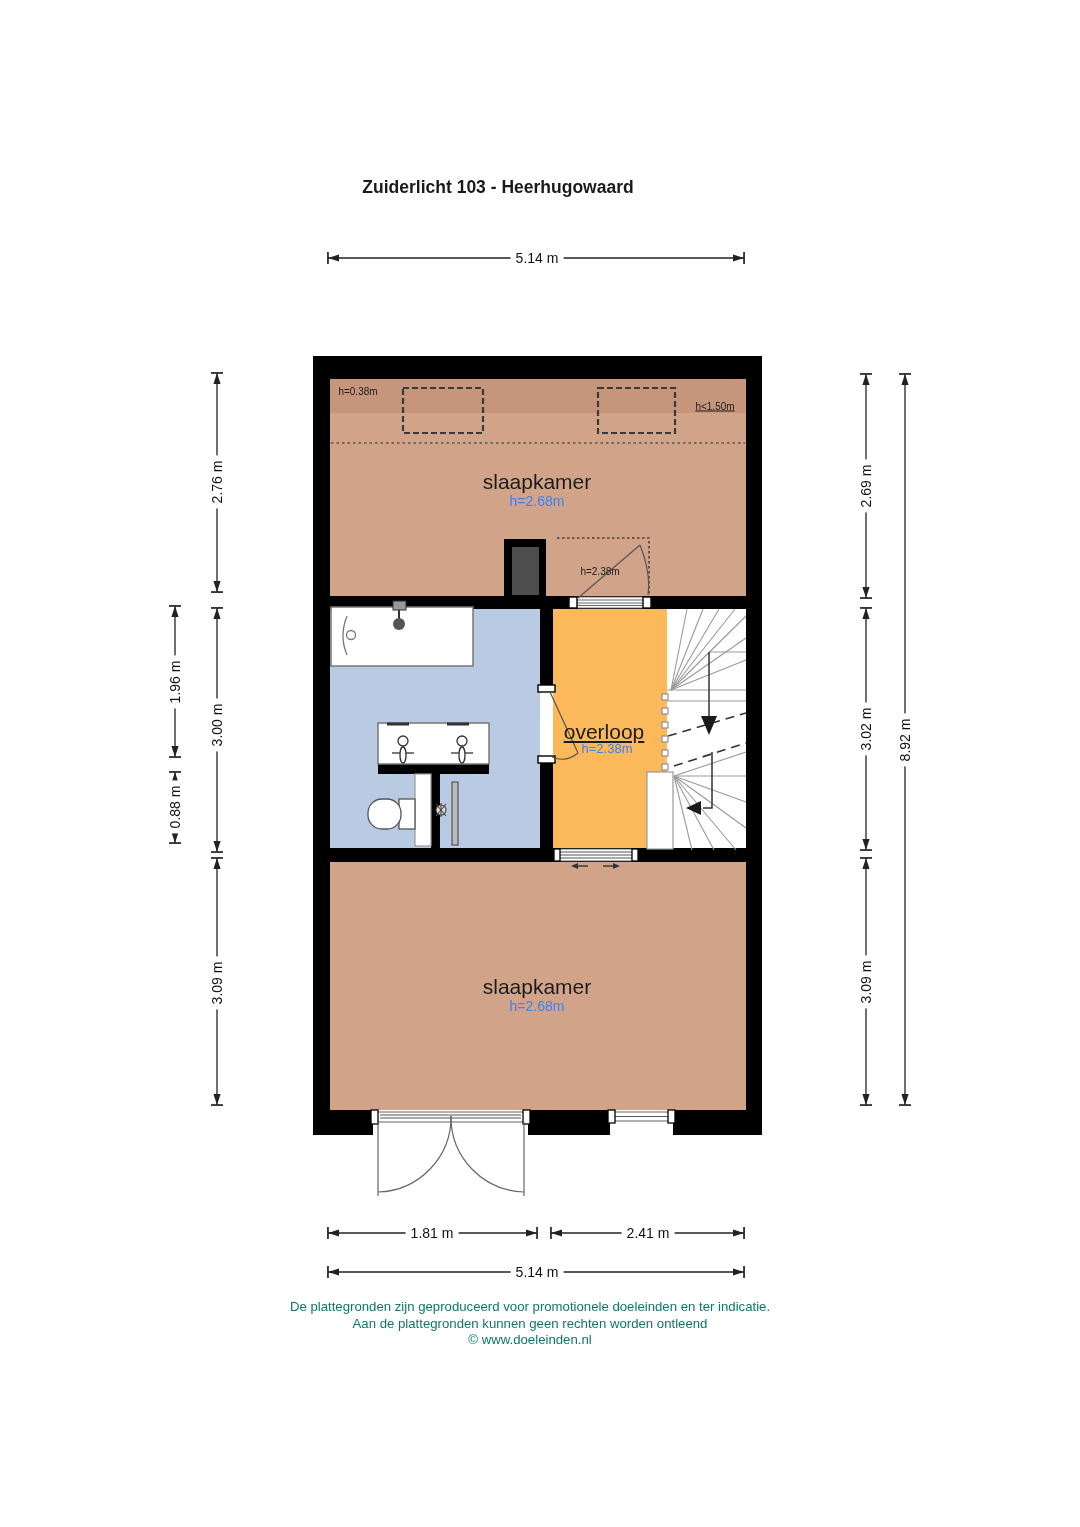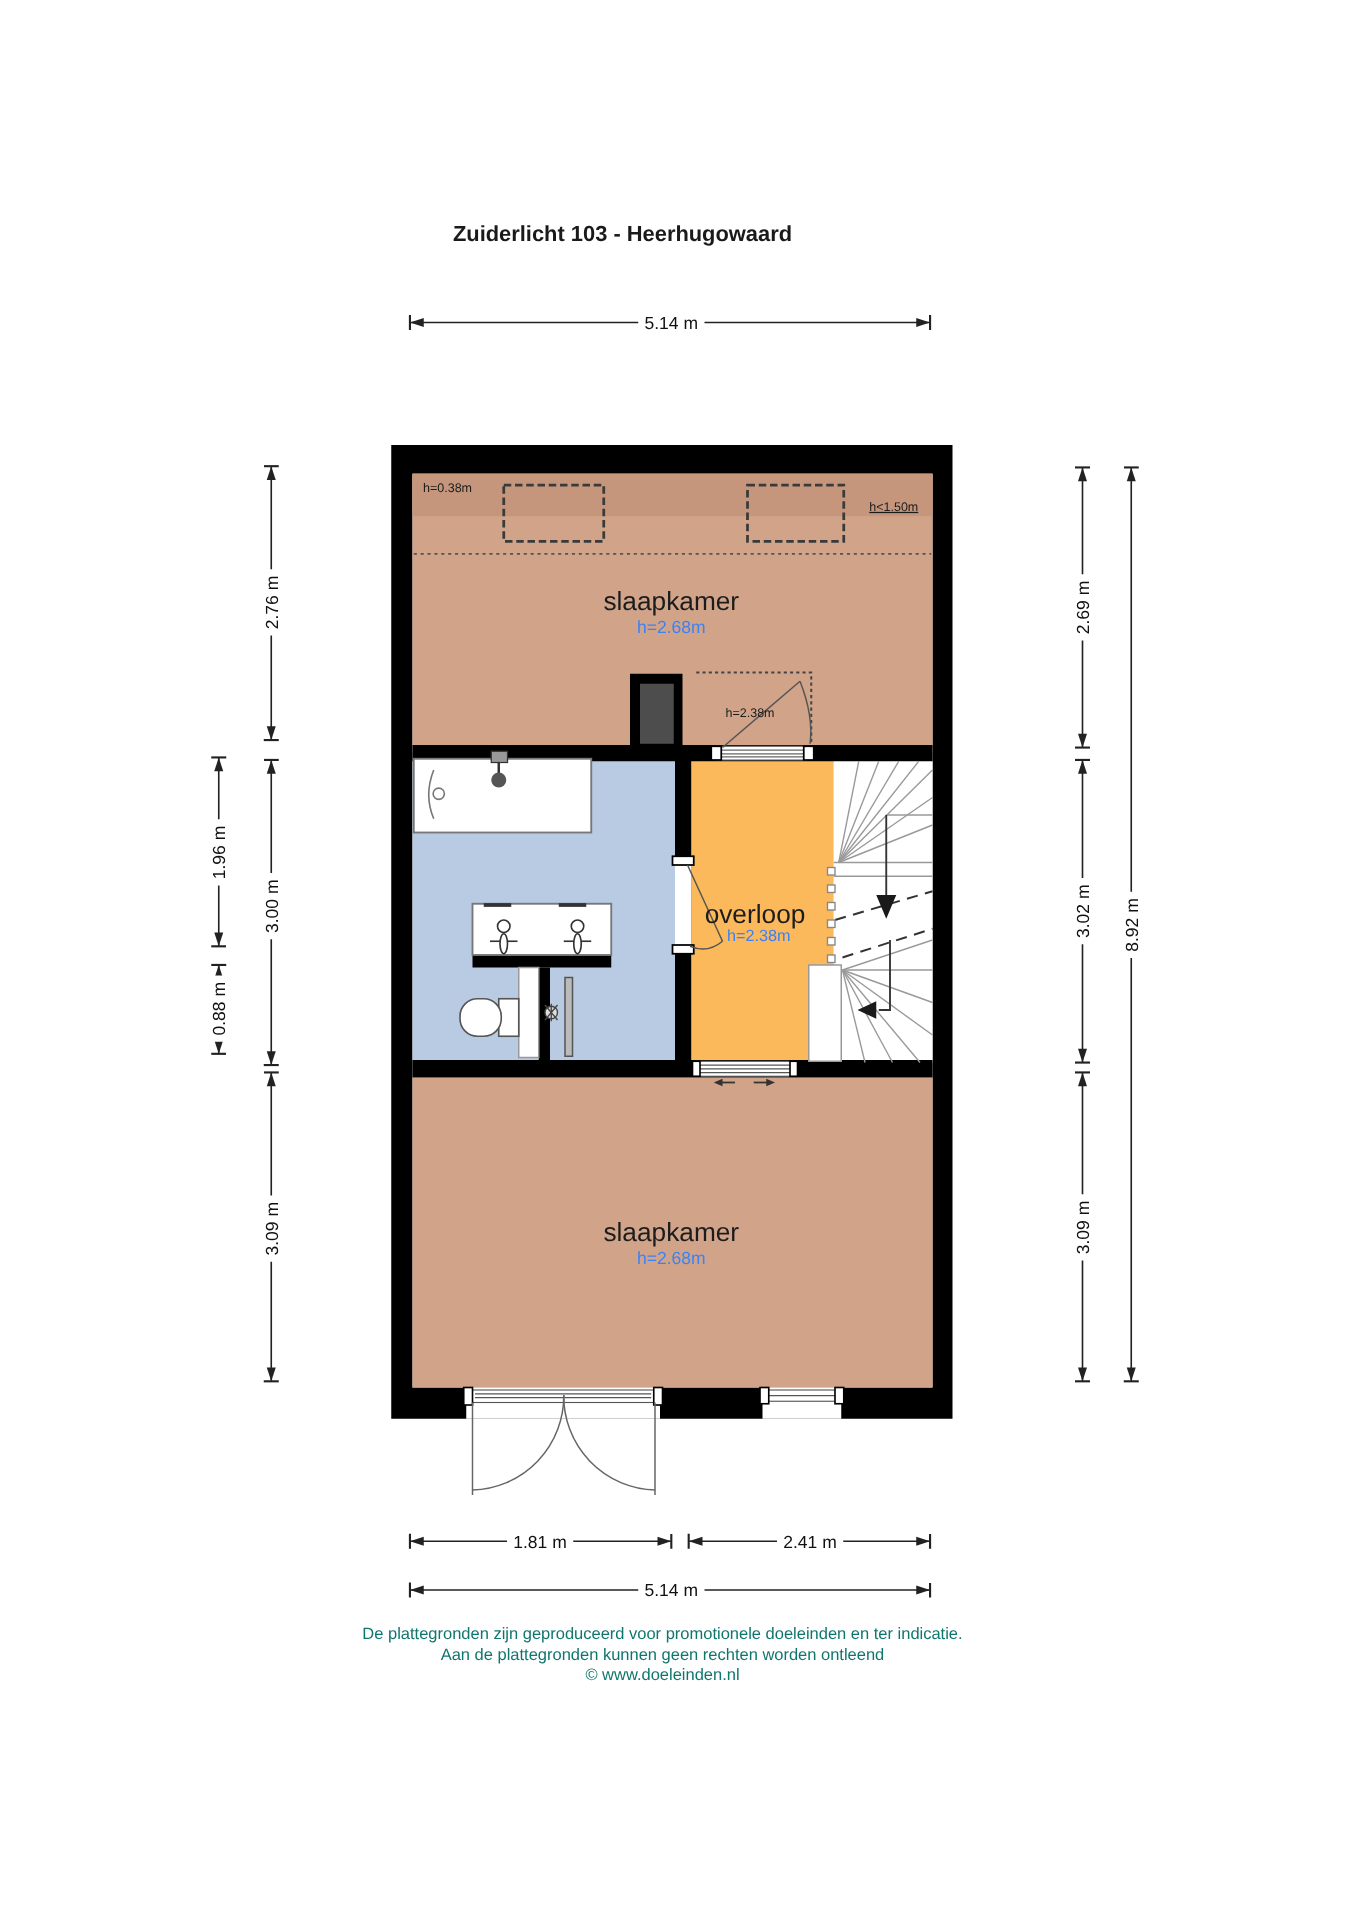--- a/index.html
+++ b/index.html
@@ -209,21 +209,21 @@
       <line x1="905" y1="374" x2="905" y2="1105"></line>
     </g>
   </svg>
 
   <div class="title-block">
     <div>Zuiderlicht 103 - Heerhugowaard</div>
   </div>
 
   <div class="lbl room-name" style="left:537px;top:482px;">slaapkamer</div>
   <div class="lbl room-h" style="left:537px;top:501px;">h=2.68m</div>
-  <div class="lbl room-name" style="left:604px;top:732px;">overloop</div>
+  <div class="lbl room-name" style="left:604px;top:732px;text-decoration:underline;">overloop</div>
   <div class="lbl room-h small" style="left:607px;top:748px;">h=2.38m</div>
   <div class="lbl room-name" style="left:537px;top:987px;">slaapkamer</div>
   <div class="lbl room-h" style="left:537px;top:1006px;">h=2.68m</div>
 
   <div class="lbl note" style="left:358px;top:391px;">h=0.38m</div>
   <div class="lbl note" style="left:715px;top:406px;text-decoration:underline;">h&lt;1.50m</div>
   <div class="lbl note" style="left:600px;top:571px;">h=2.38m</div>
 
   <div class="lbl dim" style="left:537px;top:258px;">5.14 m</div>
   <div class="lbl dim" style="left:432px;top:1233px;">1.81 m</div>

